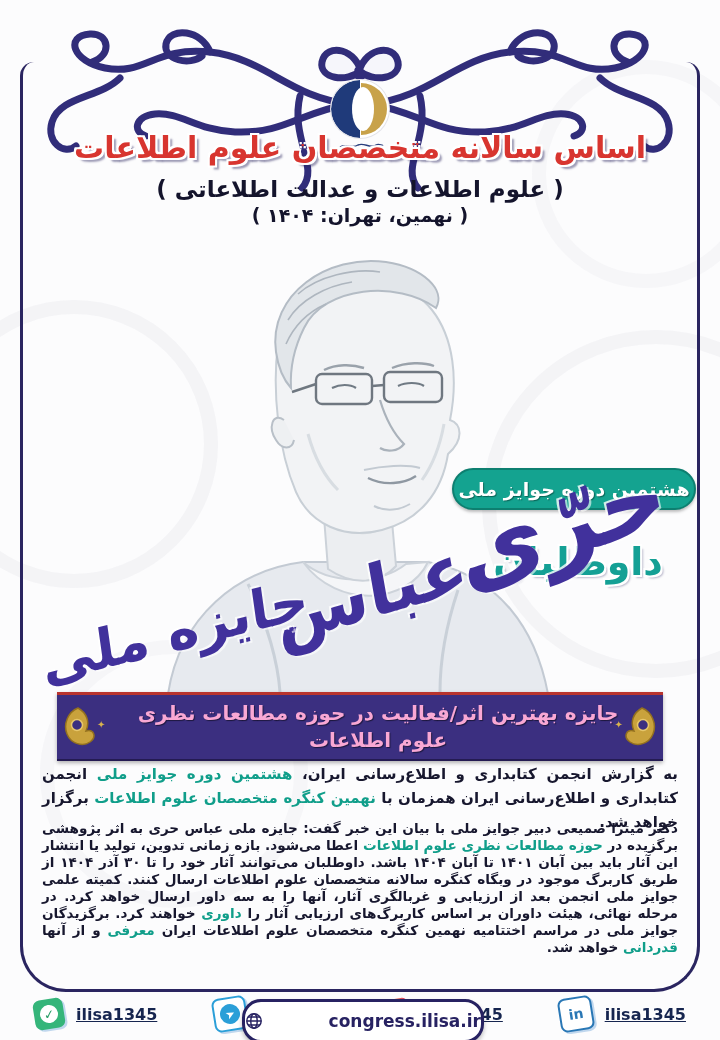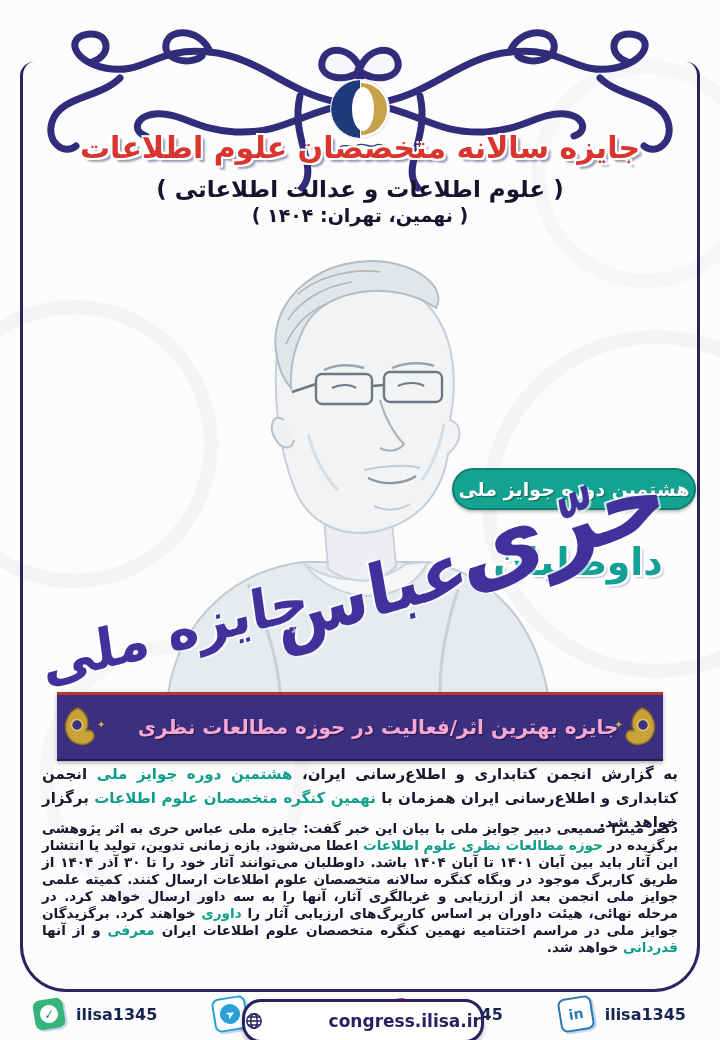--- a/index.html
+++ b/index.html
@@ -106,21 +106,21 @@
   }
   .site-pill span{color:#272262;font-weight:bold;font-size:17px;}
 
   
   .footer{
     position:absolute;left:0;right:0;bottom:0;height:44px;
     display:flex;align-items:center;justify-content:space-between;
     padding:0 34px 4px 34px;background:transparent;
   }
   .soc{display:flex;align-items:center;gap:12px;cursor:pointer;}
-  .soc .handle{font-size:16px;font-weight:bold;color:#16254f;}
+  .soc .handle{font-size:16px;font-weight:bold;color:#16254f;text-decoration:underline;}
   .tile{width:30px;height:30px;border-radius:7px;transform:rotate(-9deg);position:relative;
     display:flex;align-items:center;justify-content:center;box-shadow:2px 2px 0 rgba(120,170,220,.45);}
   .tile-bale{background:#35b57a;}
   .tile-bale .chk{width:18px;height:18px;background:#fff;border-radius:50%;color:#2da06a;font-size:13px;font-weight:bold;display:flex;align-items:center;justify-content:center;}
   .tile-tg{background:#fff;border:2px solid #2b9fd8;}
   .tile-tg .plane{width:20px;height:20px;border-radius:50%;background:#2b9fd8;color:#fff;font-size:11px;display:flex;align-items:center;justify-content:center;transform:rotate(-20deg);}
   .tile-ig{background:linear-gradient(135deg,#f7b733 0%,#e1306c 55%,#8a3ab9 100%);}
   .tile-ig .cam{width:16px;height:16px;border:2px solid #fff;border-radius:5px;position:relative;}
   .tile-ig .cam::before{content:"";position:absolute;left:3px;top:3px;width:6px;height:6px;border:2px solid #fff;border-radius:50%;}
   .tile-ig .cam::after{content:"";position:absolute;right:1px;top:1px;width:2px;height:2px;background:#fff;border-radius:50%;}
@@ -151,21 +151,21 @@
 </svg>
 
 <div class="logo">
   <div class="half-l"></div>
   <div class="half-r"></div>
 </div>
 <svg class="logo-script" viewBox="0 0 46 10">
   <path d="M2,6 C8,2 14,8 20,4 C26,1 32,8 38,4 C41,2 44,5 45,4" fill="none" stroke="#2a3f7e" stroke-width="1.4"></path>
 </svg>
 
-<div class="main-title">جایزه سالانه متخصصان علوم اطلاعات</div>
+<div class="main-title">اساس سالانه متخصصان علوم اطلاعات</div>
 <div class="subtitle sub1">( علوم اطلاعات و عدالت اطلاعاتی )</div>
 <div class="subtitle sub2">( نهمین، تهران: ۱۴۰۴ )</div>
 
 <svg class="portrait" viewBox="0 0 452 470">
 
   <path d="M40,470 C52,392 110,346 175,338 L300,338 C372,352 408,406 420,470 Z" fill="#e7eaef" stroke="#c3cad3" stroke-width="2"></path>
   <path d="M175,338 C200,360 250,362 278,340 L300,338 C280,380 210,386 175,338 Z" fill="#f5f6f8" stroke="#cdd3da" stroke-width="2"></path>
   <path d="M120,360 C140,400 150,440 152,468" stroke="#c9d0d8" stroke-width="3" fill="none"></path>
   <path d="M330,366 C318,402 312,438 312,468" stroke="#c9d0d8" stroke-width="3" fill="none"></path>
 
@@ -204,20 +204,21 @@
 <div class="callig cal1">جایزه ملی</div>
 
 <div class="banner">
   <svg class="banner-orn left" viewBox="0 0 34 44">
     <path d="M17,3 C26,8 29,17 25,26 C33,24 36,32 29,37 C22,42 10,39 6,29 C2,19 7,7 17,3 Z" fill="#c9a23c" stroke="#93701f" stroke-width="1.5"></path>
     <circle cx="16" cy="20" r="5.5" fill="#3b2f80" stroke="#e7c76a" stroke-width="1.5"></circle>
   </svg>
   <span class="banner-star left">✦</span>
   <div class="banner-text">
     <span>جایزه بهترین اثر/فعالیت در حوزه مطالعات نظری</span><br>
+    <span>علوم اطلاعات</span>
   </div>
   <span class="banner-star right">✦</span>
   <svg class="banner-orn right" viewBox="0 0 34 44">
     <path d="M17,3 C26,8 29,17 25,26 C33,24 36,32 29,37 C22,42 10,39 6,29 C2,19 7,7 17,3 Z" fill="#c9a23c" stroke="#93701f" stroke-width="1.5"></path>
     <circle cx="16" cy="20" r="5.5" fill="#3b2f80" stroke="#e7c76a" stroke-width="1.5"></circle>
   </svg>
 </div>
 
 <div class="para p1"><span>به گزارش انجمن کتابداری و اطلاع‌رسانی ایران، </span><span class="hl">هشتمین دوره جوایز ملی</span><span> انجمن کتابداری و اطلاع‌رسانی ایران همزمان با </span><span class="hl">نهمین کنگره متخصصان علوم اطلاعات</span><span> برگزار خواهد شد.</span></div>
 <div class="para p2"><span>دکتر میترا صمیعی دبیر جوایز ملی با بیان این خبر گفت: جایزه ملی عباس حری به اثر پژوهشی برگزیده در </span><span class="hl">حوزه مطالعات نظری علوم اطلاعات</span><span> اعطا می‌شود. بازه زمانی تدوین، تولید یا انتشار این آثار باید بین آبان ۱۴۰۱ تا آبان ۱۴۰۴ باشد. داوطلبان می‌توانند آثار خود را تا ۳۰ آذر ۱۴۰۴ از طریق کاربرگ موجود در وبگاه کنگره سالانه متخصصان علوم اطلاعات ارسال کنند. کمیته علمی جوایز ملی انجمن بعد از ارزیابی و غربالگری آثار، آنها را به سه داور ارسال خواهد کرد. در مرحله نهائی، هیئت داوران بر اساس کاربرگ‌های ارزیابی آثار را </span><span class="hl">داوری</span><span> خواهند کرد. برگزیدگان جوایز ملی در مراسم اختتامیه نهمین کنگره متخصصان علوم اطلاعات ایران </span><span class="hl">معرفی</span><span> و از آنها </span><span class="hl">قدردانی</span><span> خواهد شد.</span></div>

